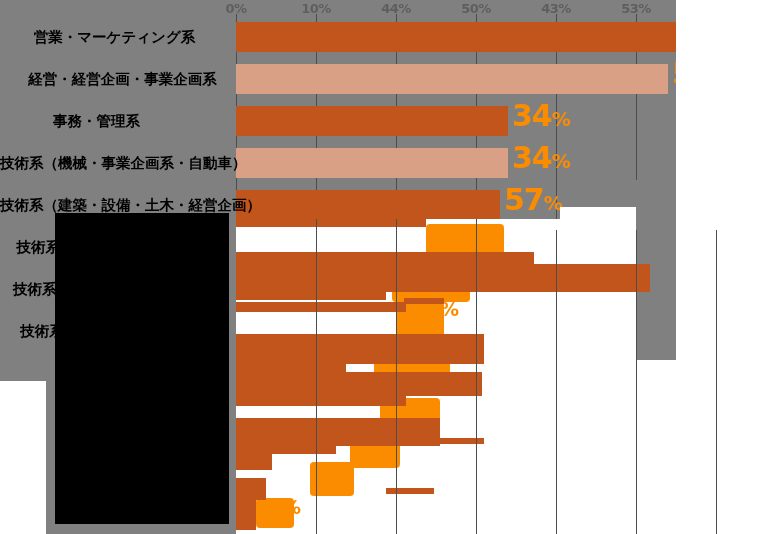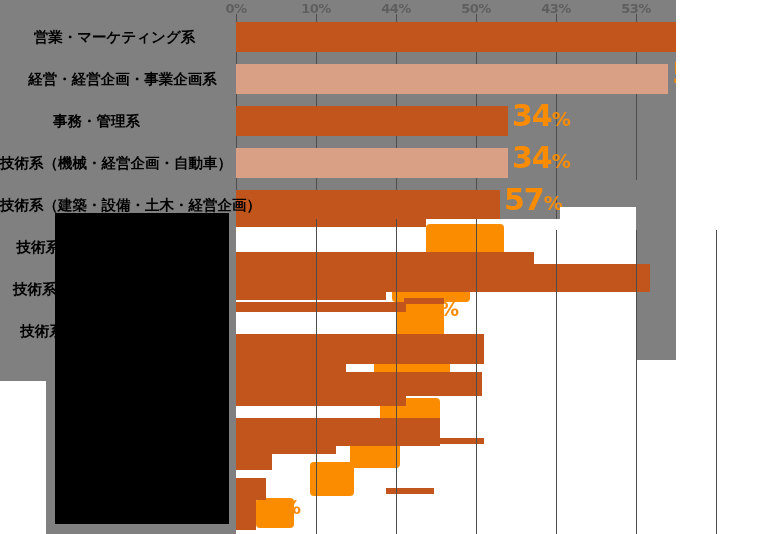--- a/index.html
+++ b/index.html
@@ -95,21 +95,21 @@
       <div class="bar light" style="top: 400px; width: 152px; height: 30px;"></div>
       <div class="bar dark" style="top: 442px; width: 144px; height: 30px;"></div>
       <div class="bar light" style="top: 484px; width: 136px; height: 30px;"></div>
       <div class="bar dark" style="top: 526px; width: 112px; height: 30px;"></div>
     </div>
 
   <div id="catlabels">
       <div class="catlabel" style="top: 30px; width: 229px; right: 542px;">営業・マーケティング系</div>
       <div class="catlabel" style="top: 72px; width: 229px; right: 534px;">経営・経営企画・事業企画系</div>
       <div class="catlabel" style="top: 114px; width: 229px; right: 560px;">事務・管理系</div>
-      <div class="catlabel" style="top: 156px; width: 229px; right: 542px;">技術系（機械・経営企画・自動車）</div>
+      <div class="catlabel" style="top: 156px; width: 229px; right: 542px;">技術系（機械・事業企画系・自動車）</div>
       <div class="catlabel" style="top: 198px; width: 229px; right: 542px;">技術系（建築・設備・土木・経営企画）</div>
       <div class="catlabel" style="top: 240px; width: 229px; right: 542px;">技術系（IT・Web・通信系）</div>
       <div class="catlabel" style="top: 282px; width: 229px; right: 542px;">技術系（電気・電子・半導体）</div>
       <div class="catlabel" style="top: 324px; width: 229px; right: 542px;">技術系（化学・素材・食品）</div>
       <div class="catlabel" style="top: 366px; width: 229px; right: 542px;">サービス系</div>
       <div class="catlabel" style="top: 408px; width: 229px; right: 542px;">医療・医薬系</div>
       <div class="catlabel" style="top: 450px; width: 229px; right: 542px;">クリエイティブ・専門職</div>
       <div class="catlabel" style="top: 492px; width: 229px; right: 542px;">販売・接客系</div>
     </div>
 

